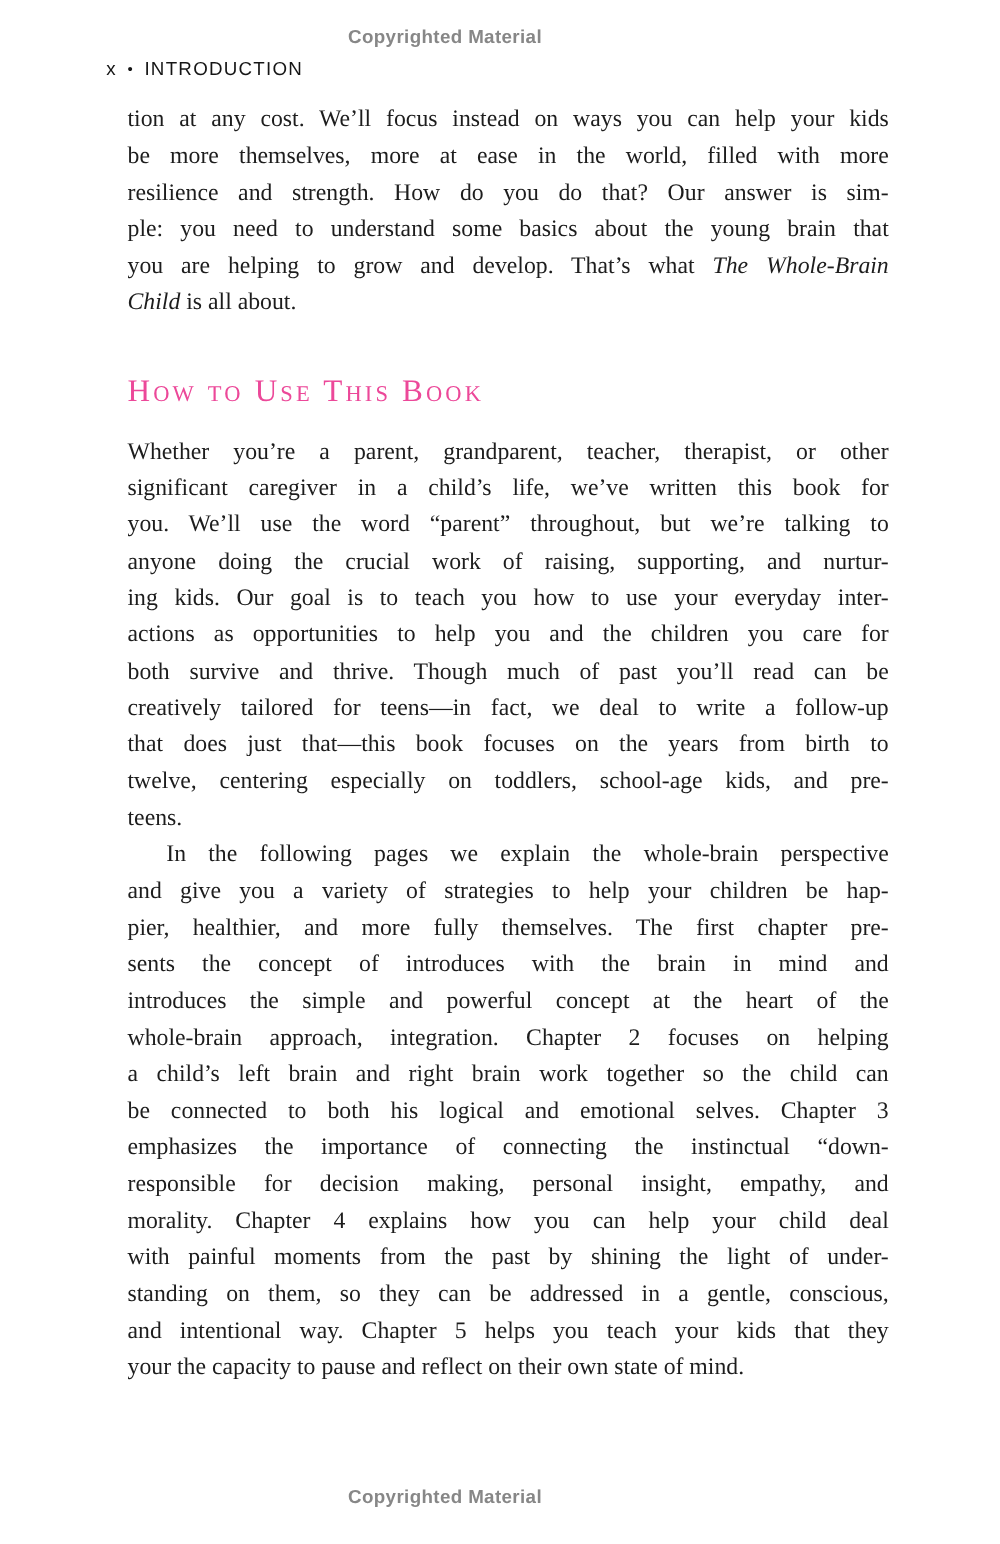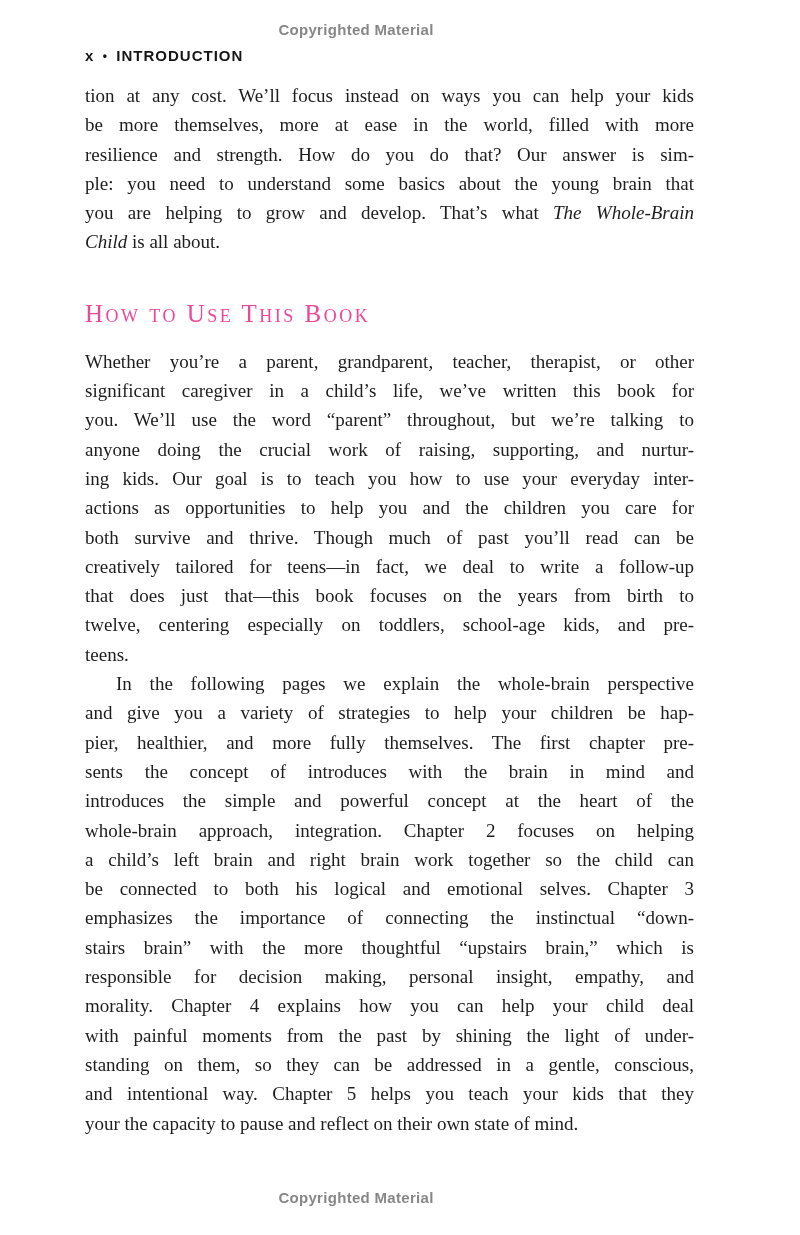--- a/index.html
+++ b/index.html
@@ -27,40 +27,40 @@
     color: #878787;
   }
   .copyright.top { top: 21px; }
   .copyright.bottom { top: 1189px; }
 
   .running-head {
     position: absolute;
     top: 47px;
     left: 85px;
     font-family: "Liberation Sans", sans-serif;
-    font-weight: bold;
+    font-weight: normal;
     font-size: 15px;
     color: #151515;
     letter-spacing: 0.4px;
   }
   .running-head .pagenum { text-transform: lowercase; }
   .running-head .sep {
     display: inline-block;
     margin: 0 9px;
     font-size: 12px;
     vertical-align: 1px;
   }
   .running-head .head-title {
     letter-spacing: 1px;
   }
 
   .text-column {
     position: absolute;
     top: 81px;
-    left: 85px;
+    left: 102px;
     width: 609px;
     font-size: 19px;
     line-height: 29.3px;
     color: #1d1d1d;
   }
   .section-heading {
     font-family: "Liberation Serif", serif;
     font-variant: small-caps;
     font-weight: normal;
     font-size: 25px;
@@ -122,21 +122,20 @@
     <div class="paragraph">
         <div class="line first-indent"><span>In the following pages we explain the whole-brain perspective</span></div>
         <div class="line"><span>and give you a variety of strategies to help your children be hap-</span></div>
         <div class="line"><span>pier, healthier, and more fully themselves. The first chapter pre-</span></div>
         <div class="line"><span>sents the concept of introduces with the brain in mind and</span></div>
         <div class="line"><span>introduces the simple and powerful concept at the heart of the</span></div>
         <div class="line"><span>whole-brain approach, integration. Chapter 2 focuses on helping</span></div>
         <div class="line"><span>a child’s left brain and right brain work together so the child can</span></div>
         <div class="line"><span>be connected to both his logical and emotional selves. Chapter 3</span></div>
         <div class="line"><span>emphasizes the importance of connecting the instinctual “down-</span></div>
-        <div class="line"><span>stairs brain” with the more thoughtful “upstairs brain,” which is</span></div>
         <div class="line"><span>responsible for decision making, personal insight, empathy, and</span></div>
         <div class="line"><span>morality. Chapter 4 explains how you can help your child deal</span></div>
         <div class="line"><span>with painful moments from the past by shining the light of under-</span></div>
         <div class="line"><span>standing on them, so they can be addressed in a gentle, conscious,</span></div>
         <div class="line"><span>and intentional way. Chapter 5 helps you teach your kids that they</span></div>
         <div class="line para-last"><span>your the capacity to pause and reflect on their own state of mind.</span></div>
       </div>
   </div>
 
   <div class="copyright bottom">Copyrighted Material</div>

